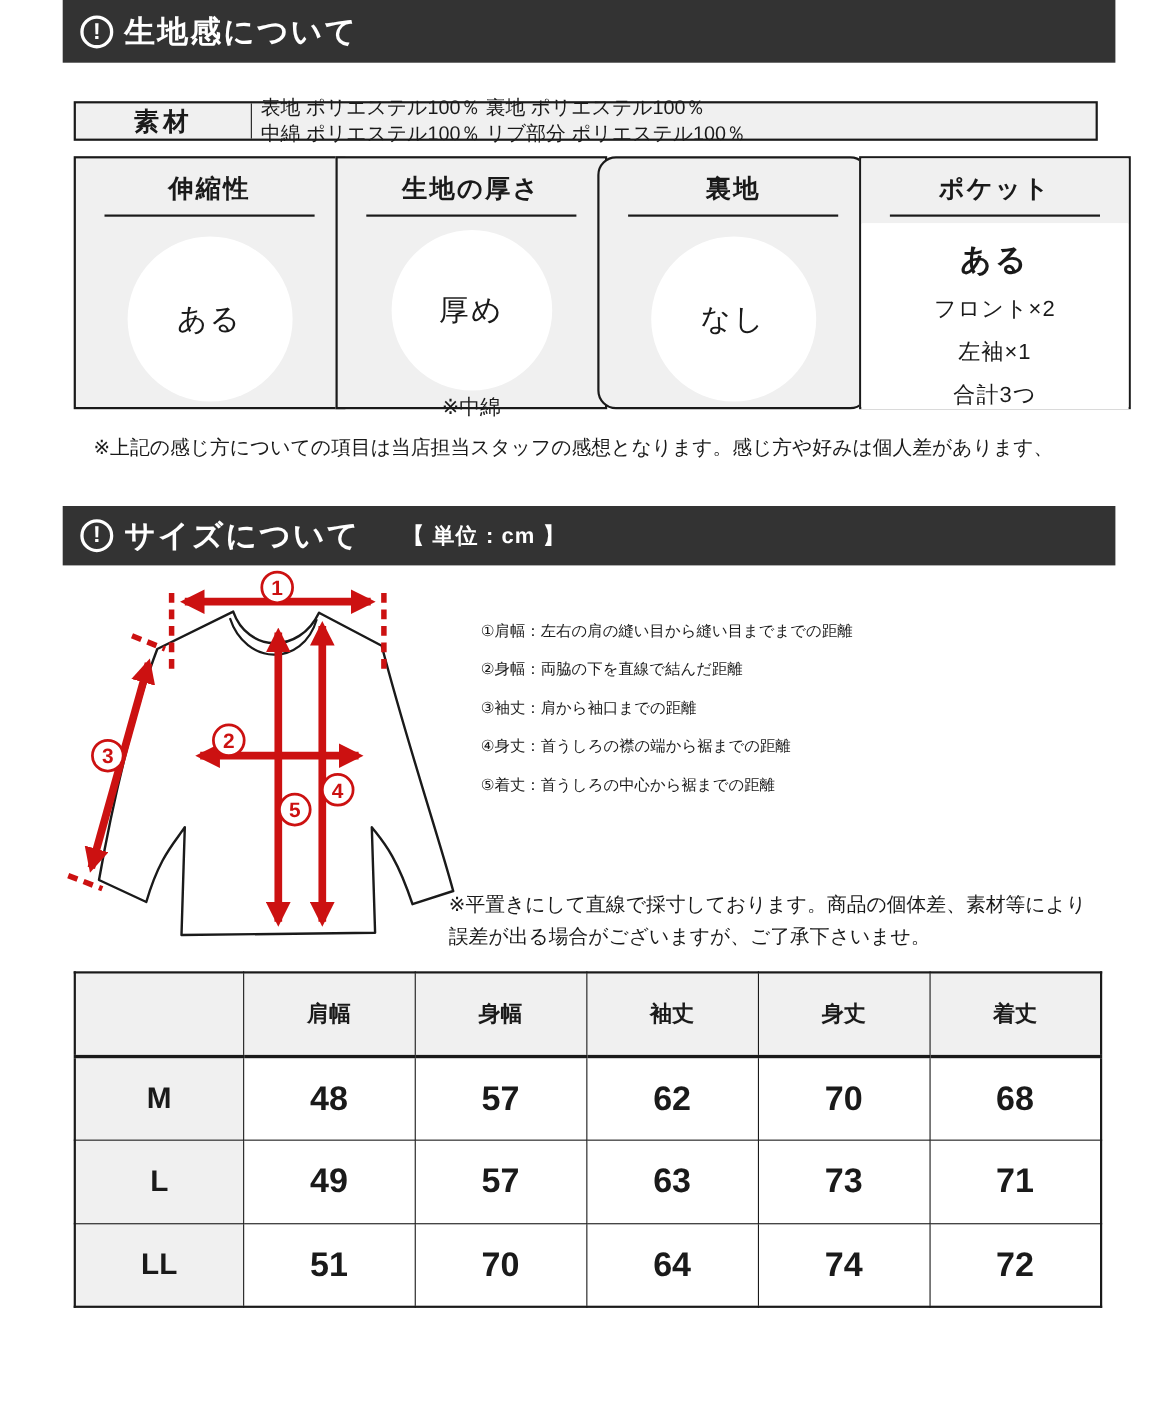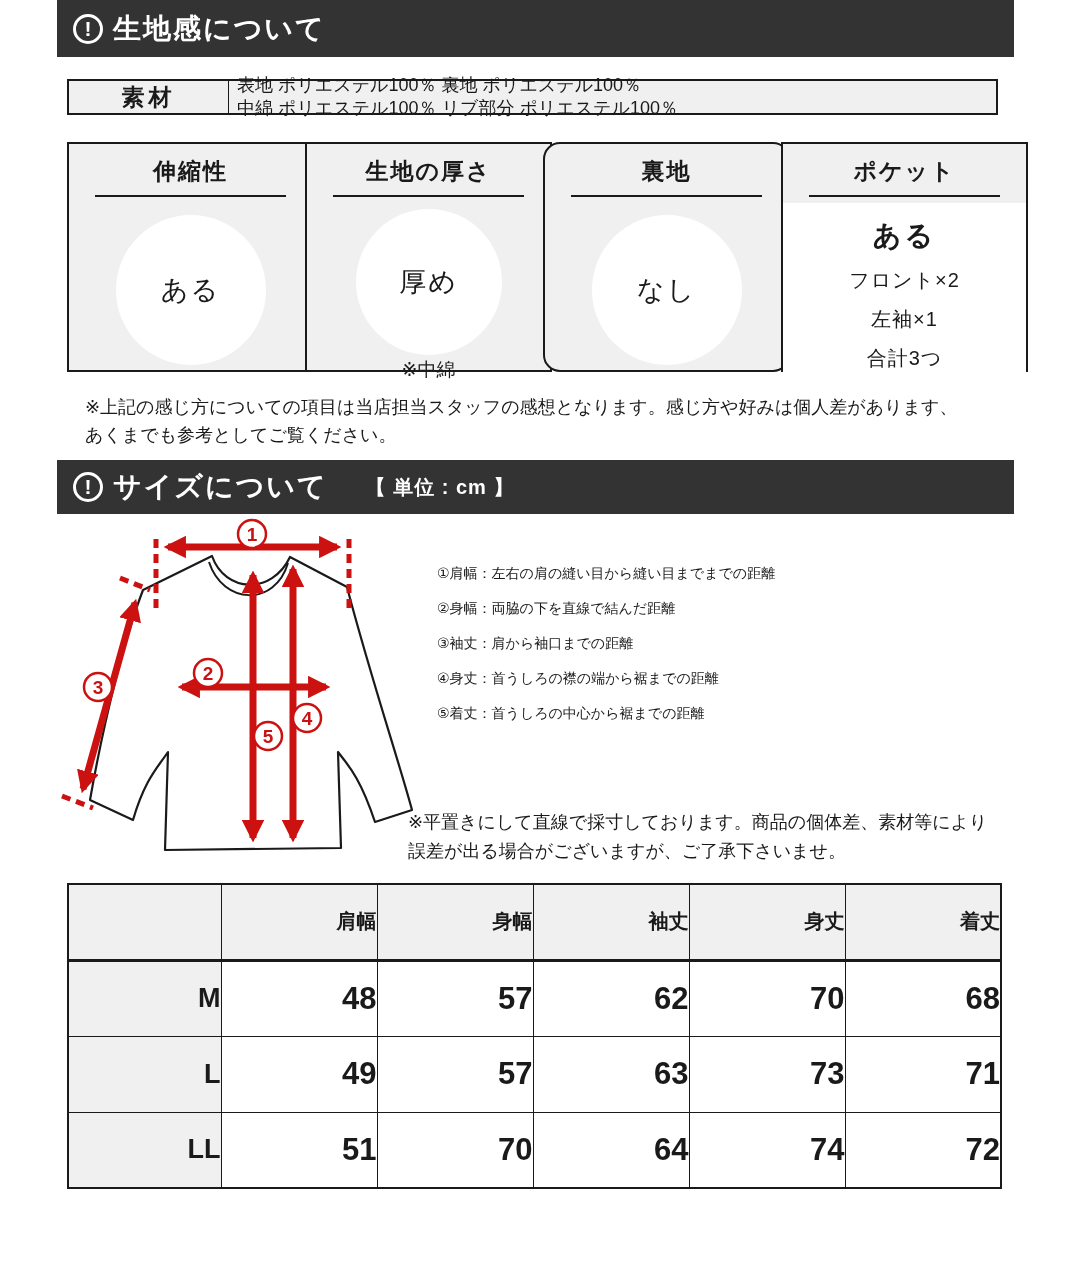--- a/index.html
+++ b/index.html
@@ -9,21 +9,21 @@
 
   
   .sec-bar { left:57px; width:957px; background:#333333; color:#fff; display:flex; align-items:center; padding-left:16px; }
   .bar1 { top:0; height:57px; }
   .bar2 { top:460px; height:54px; }
   .alert-ic { width:30px; height:30px; border:3px solid #fff; border-radius:50%; display:flex; align-items:center; justify-content:center; font-weight:bold; font-size:21px; margin-right:10px; flex:0 0 auto; }
   .sec-title { font-size:28px; font-weight:bold; letter-spacing:2px; }
   .unit-label { font-size:20px; font-weight:bold; margin-left:38px; letter-spacing:1px; }
 
   
-  .mat-table { left:67px; top:79px; width:931px; height:36px; border:2px solid #1a1a1a; background:#f0f0f0; display:flex; }
+  .mat-table { left:67px; top:92px; width:931px; height:36px; border:2px solid #1a1a1a; background:#f0f0f0; display:flex; }
   .mat-label { width:160px; border-right:1px solid #1a1a1a; display:flex; align-items:center; justify-content:center; font-size:23px; font-weight:bold; letter-spacing:4px; }
   .mat-body { flex:1; display:flex; flex-direction:column; justify-content:center; padding-left:8px; font-size:18px; line-height:23px; }
 
   
   .feat-box { top:142px; width:247px; height:230px; border:2px solid #1a1a1a; background:#f0f0f0; text-align:center; }
   .feat-box.white-body { background:#fff; }
   .feat-title { font-size:23px; font-weight:bold; padding-top:12px; letter-spacing:2px; }
   .feat-rule { width:191px; height:0; border-bottom:2px solid #1a1a1a; margin:8px auto 0; }
   .feat-head-gray { background:#f0f0f0; padding-bottom:6px; }
   .feat-circle { width:150px; height:150px; background:#fff; border-radius:50%; margin:18px auto 0; display:flex; align-items:center; justify-content:center; font-size:27px; letter-spacing:2px; }
@@ -36,21 +36,21 @@
   .disclaimer { left:85px; top:393px; width:920px; font-size:18px; line-height:28px; }
   .measure-note { left:408px; top:808px; width:620px; font-size:18px; line-height:29px; }
 
   
   .measure-list { left:437px; top:556px; width:600px; font-size:14px; }
   .measure-list div { height:35px; line-height:35px; }
 
   
   .size-table-wrap { left:67px; top:883px; }
   table.size { border-collapse:collapse; table-layout:fixed; background:#fff; }
-  table.size th, table.size td { border:1px solid #1a1a1a; text-align:right; vertical-align:middle; }
+  table.size th, table.size td { border:1px solid #1a1a1a; text-align:center; vertical-align:middle; }
   table.size { border:2px solid #1a1a1a; }
   table.size thead th { background:#f0f0f0; height:76px; font-size:20px; font-weight:bold; border-bottom:3px solid #1a1a1a; }
   table.size tbody tr { height:76px; }
   table.size td.size-cell { background:#f0f0f0; font-size:27px; font-weight:bold; }
   table.size td.val-cell { font-size:31px; font-weight:bold; background:#fff; }
   .c0 { width:153px; } .cN { width:156px; }
 
   svg { display:block; }
 </style>
 </head>
@@ -96,21 +96,20 @@
   <div class="pocket-body">
     <div class="pocket-value">ある</div>
     <div class="pocket-detail">フロント×2</div>
     <div class="pocket-detail">左袖×1</div>
     <div class="pocket-detail">合計3つ</div>
   </div>
 </div>
 
 <div class="abs disclaimer">
   <div>※上記の感じ方についての項目は当店担当スタッフの感想となります。感じ方や好みは個人差があります、</div>
-  <div>あくまでも参考としてご覧ください。</div>
 </div>
 
 <div class="abs sec-bar bar2">
   <span class="alert-ic">!</span>
   <span class="sec-title">サイズについて</span>
   <span class="unit-label">【 単位 : cm 】</span>
 </div>
 
 <svg class="abs" style="left:60px; top:515px;" width="380" height="360" viewBox="0 0 380 360">
   <defs>

